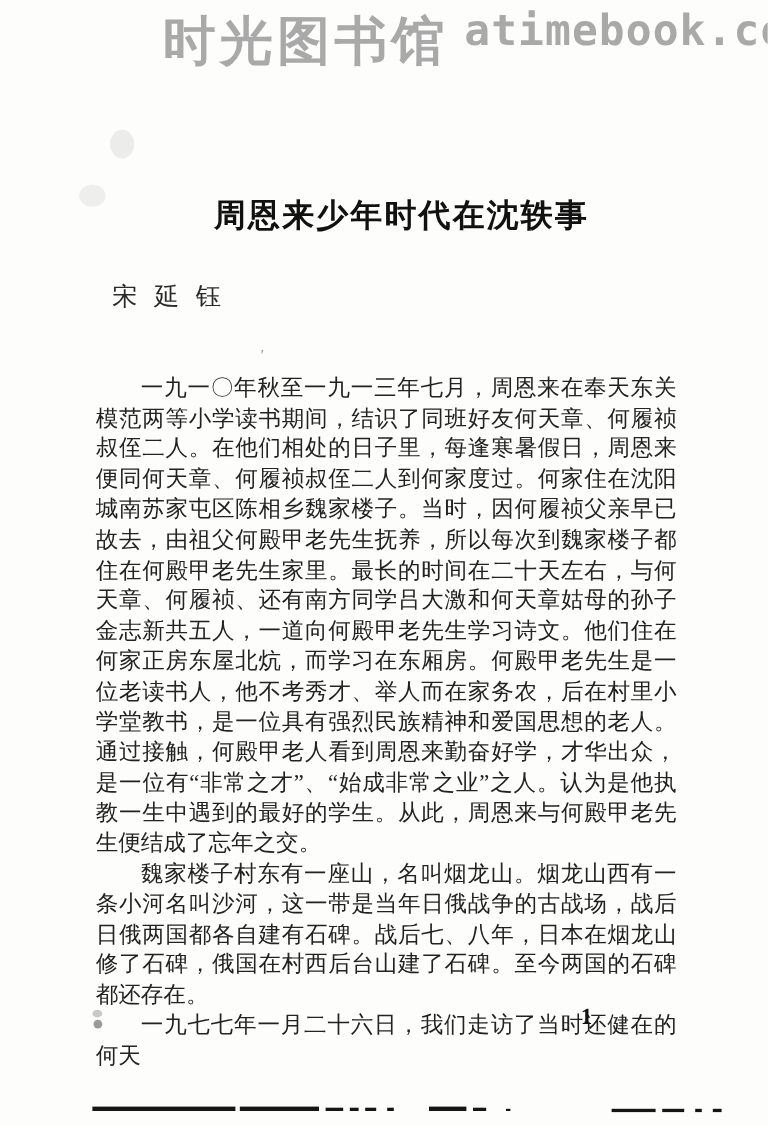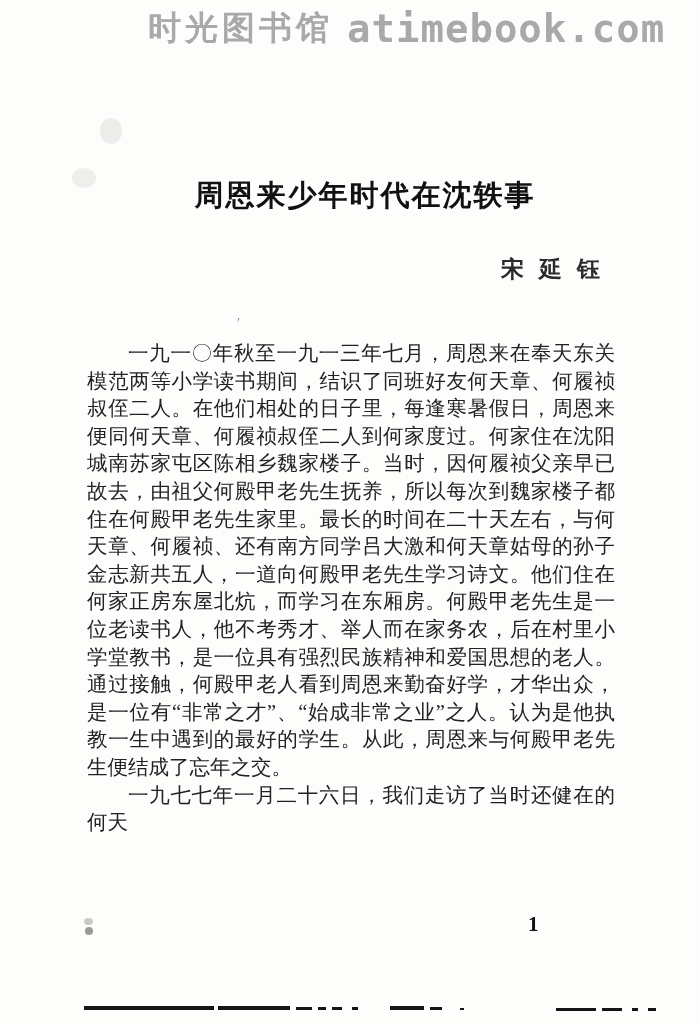--- a/index.html
+++ b/index.html
@@ -20,21 +20,21 @@
     position: absolute;
     top: 6px;
     left: 148px;
     white-space: nowrap;
     color: #a9a9a9;
     user-select: none;
   }
   .watermark .wm-cjk {
     font-family: "Liberation Sans", sans-serif;
     font-weight: bold;
-    font-size: 33px;
+    font-size: 48px;
     letter-spacing: 4px;
     vertical-align: top;
     text-align: center;
   }
   .watermark .wm-latin {
     font-family: "DejaVu Sans Mono", monospace;
     font-weight: bold;
     font-size: 39px;
     letter-spacing: 1px;
     margin-left: 14px;
@@ -51,26 +51,25 @@
     font-size: 29px;
     font-weight: bold;
     letter-spacing: 2px;
     color: #111111;
   }
   .author {
     position: absolute;
     top: 254px;
     left: 87px;
     width: 528px;
-    text-align: right;
+    text-align: left;
     font-size: 23px;
     letter-spacing: 15px;
     text-indent: 15px; 
     color: #2a2a2a;
-    font-weight: bold;
   }
 
   
   .body-text {
     position: absolute;
     top: 340px;
     left: 87px;
     width: 528px;
     font-size: 20.5px;
     line-height: 27.6px;
@@ -112,20 +111,21 @@
   <div class="smudge" style="top:118px; left:100px; width:22px; height:26px; background:#ececea;"></div>
   <div class="smudge" style="top:168px; left:72px; width:24px; height:20px; background:#eeeeec;"></div>
   <div class="mark-apostrophe">′</div>
 
   <h1 class="title">周恩来少年时代在沈轶事</h1>
 
   <div class="author">宋延钰</div>
 
   <div class="body-text">
     <p>一九一〇年秋至一九一三年七月，周恩来在奉天东关模范两等小学读书期间，结识了同班好友何天章、何履祯叔侄二人。在他们相处的日子里，每逢寒暑假日，周恩来便同何天章、何履祯叔侄二人到何家度过。何家住在沈阳城南苏家屯区陈相乡魏家楼子。当时，因何履祯父亲早已故去，由祖父何殿甲老先生抚养，所以每次到魏家楼子都住在何殿甲老先生家里。最长的时间在二十天左右，与何天章、何履祯、还有南方同学吕大激和何天章姑母的孙子金志新共五人，一道向何殿甲老先生学习诗文。他们住在何家正房东屋北炕，而学习在东厢房。何殿甲老先生是一位老读书人，他不考秀才、举人而在家务农，后在村里小学堂教书，是一位具有强烈民族精神和爱国思想的老人。通过接触，何殿甲老人看到周恩来勤奋好学，才华出众，是一位有“非常之才”、“始成非常之业”之人。认为是他执教一生中遇到的最好的学生。从此，周恩来与何殿甲老先生便结成了忘年之交。</p>
+    <p>魏家楼子村东有一座山，名叫烟龙山。烟龙山西有一条小河名叫沙河，这一带是当年日俄战争的古战场，战后日俄两国都各自建有石碑。战后七、八年，日本在烟龙山修了石碑，俄国在村西后台山建了石碑。至今两国的石碑都还存在。</p>
     <p>一九七七年一月二十六日，我们走访了当时还健在的何天</p>
   </div>
 
   <div class="page-number">1</div>
 
   <div class="smudge" style="top:918px; left:84px; width:9px; height:7px; background:#c9c9c7;"></div>
   <div class="smudge" style="top:927px; left:85px; width:8px; height:8px; background:#9a9a97;"></div>
 
   <div class="artifact" style="top:1006px; left:84px;  width:130px; height:4px;"></div>
   <div class="artifact" style="top:1006px; left:218px; width:72px;  height:4px;"></div>

